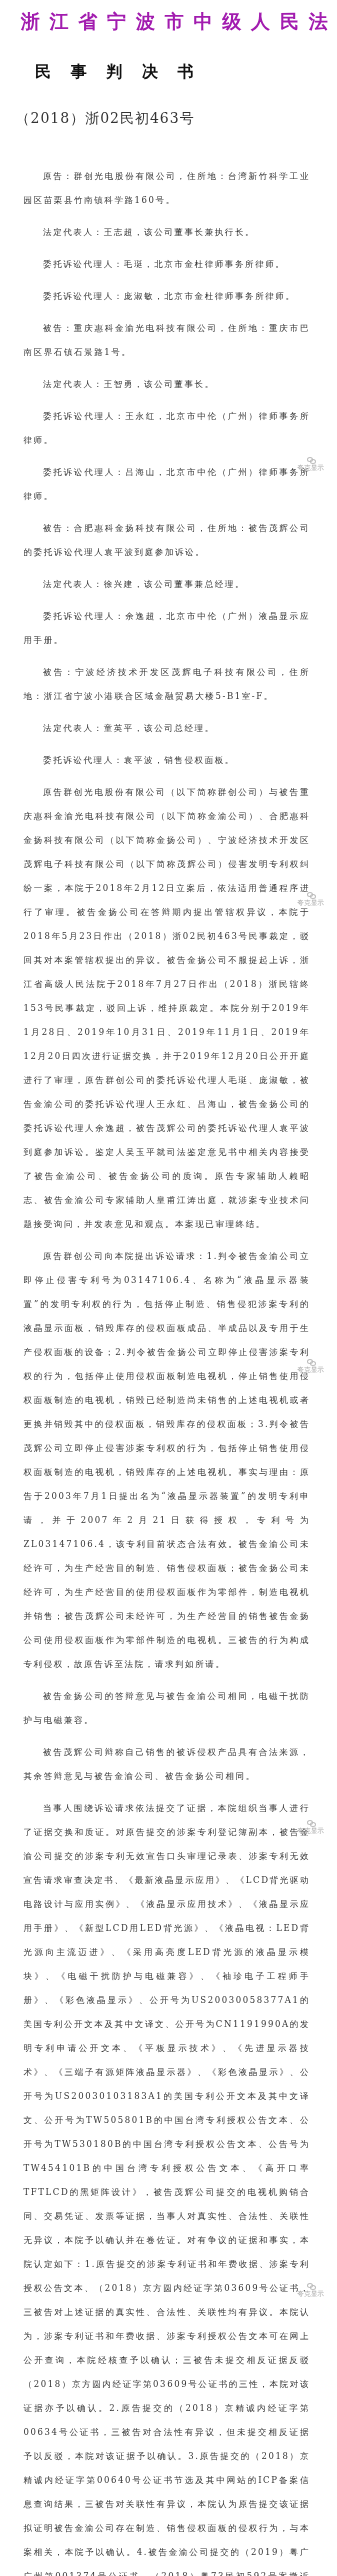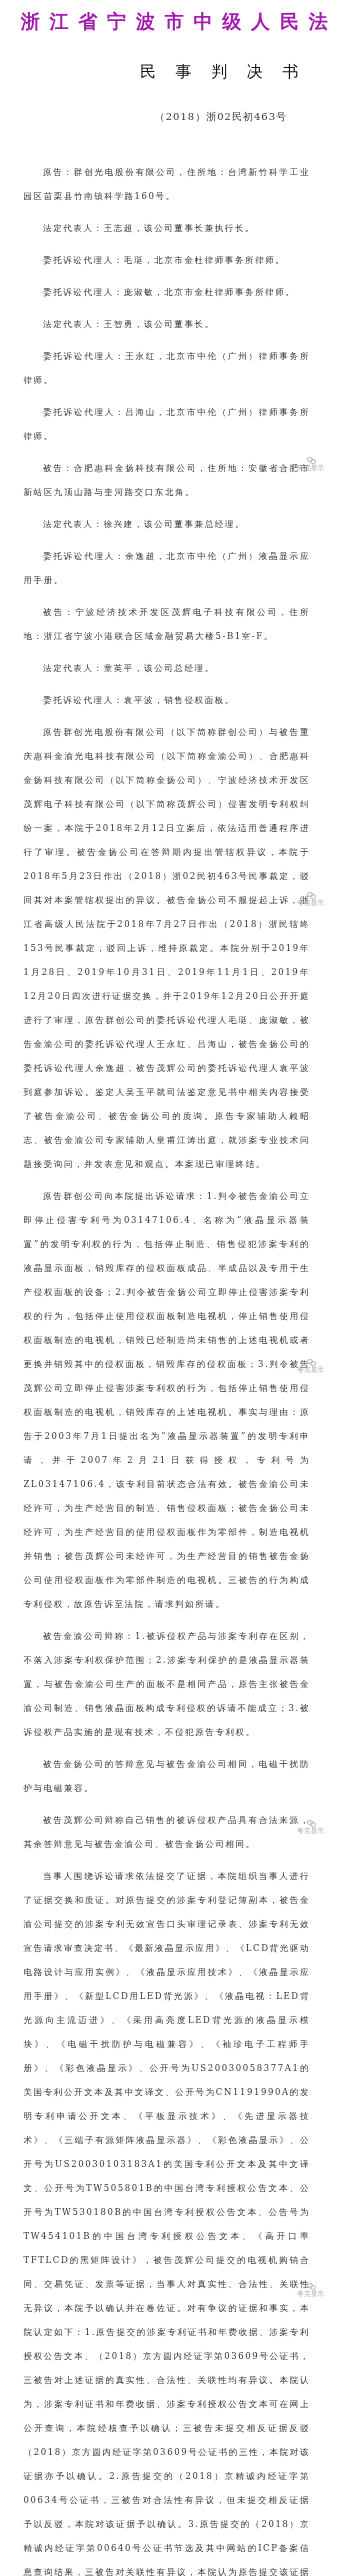--- a/index.html
+++ b/index.html
@@ -11,25 +11,25 @@
     color: #2b2b2b;
   }
   .court-title {
     font-family: "DejaVu Sans", "Liberation Sans", sans-serif;
     font-weight: bold; font-size: 19px; color: #a21caf;
     text-align: center; letter-spacing: 9.8px; margin: 0 0 27px 0; padding-left: 5.2px;
     white-space: nowrap;
   }
   .doc-title {
     font-family: "DejaVu Sans", "Liberation Sans", sans-serif;
-    font-weight: normal; font-size: 16px; color: #111;
-    text-align: right; letter-spacing: 19.6px; margin: 0 0 27px 0; padding-left: 19.6px;
+    font-weight: bold; font-size: 16px; color: #111;
+    text-align: left; letter-spacing: 19.6px; margin: 0 0 27px 0; padding-left: 19.6px;
   }
   .case-no {
-    font-size: 10px; color: #333; text-align: right; letter-spacing: 1px;
+    font-size: 14px; color: #333; text-align: left; letter-spacing: 1px;
     margin: 12px 31px 36px 0;
   }
   p.para {
     font-size: 8.5px; line-height: 24px; letter-spacing: 1.6px;
     margin: 8px; text-indent: 2.3em; text-align: justify; color: #333;
   }
   .watermark {
     position: absolute; right: 13px;
     font-family: Liberation Mono, monospace;
     font-size: 6.7px; color: #9a9a9a; opacity: 0.85; display: flex; align-items: center; gap: 1.5px; flex-direction: column;
@@ -47,35 +47,35 @@
 <div class="page">
   <div class="court-title">浙江省宁波市中级人民法院</div>
   <div class="doc-title">民事判决书</div>
   <div class="case-no">（2018）浙02民初463号</div>
 
   <section>
     <p class="para">原告：群创光电股份有限公司，住所地：台湾新竹科学工业园区苗栗县竹南镇科学路160号。</p>
     <p class="para">法定代表人：王志超，该公司董事长兼执行长。</p>
     <p class="para">委托诉讼代理人：毛珽，北京市金杜律师事务所律师。</p>
     <p class="para">委托诉讼代理人：庞淑敏，北京市金杜律师事务所律师。</p>
+    <p class="para">被告：重庆惠科金渝光电科技有限公司，住所地：重庆市巴南区界石镇石景路1号。</p>
     <p class="para">法定代表人：王智勇，该公司董事长。</p>
     <p class="para">委托诉讼代理人：王永红，北京市中伦（广州）律师事务所律师。</p>
     <p class="para">委托诉讼代理人：吕海山，北京市中伦（广州）律师事务所律师。</p>
-    <p class="para">被告：合肥惠科金扬科技有限公司，住所地：安徽省合肥市新站区九顶山路与奎河路交口东北角。</p>
+    <p class="para">被告：合肥惠科金扬科技有限公司，住所地：被告茂辉公司的委托诉讼代理人袁平波到庭参加诉讼。</p>
     <p class="para">法定代表人：徐兴建，该公司董事兼总经理。</p>
     <p class="para">委托诉讼代理人：余逸超，北京市中伦（广州）液晶显示应用手册。</p>
     <p class="para">被告：宁波经济技术开发区茂辉电子科技有限公司，住所地：浙江省宁波小港联合区域金融贸易大楼5-B1室-F。</p>
     <p class="para">法定代表人：童英平，该公司总经理。</p>
     <p class="para">委托诉讼代理人：袁平波，销售侵权面板。</p>
   </section>
 
   <section>
     <p class="para">原告群创光电股份有限公司（以下简称群创公司）与被告重庆惠科金渝光电科技有限公司（以下简称金渝公司）、合肥惠科金扬科技有限公司（以下简称金扬公司）、宁波经济技术开发区茂辉电子科技有限公司（以下简称茂辉公司）侵害发明专利权纠纷一案，本院于2018年2月12日立案后，依法适用普通程序进行了审理。被告金扬公司在答辩期内提出管辖权异议，本院于2018年5月23日作出（2018）浙02民初463号民事裁定，驳回其对本案管辖权提出的异议。被告金扬公司不服提起上诉，浙江省高级人民法院于2018年7月27日作出（2018）浙民辖终153号民事裁定，驳回上诉，维持原裁定。本院分别于2019年1月28日、2019年10月31日、2019年11月1日、2019年12月20日四次进行证据交换，并于2019年12月20日公开开庭进行了审理，原告群创公司的委托诉讼代理人毛珽、庞淑敏，被告金渝公司的委托诉讼代理人王永红、吕海山，被告金扬公司的委托诉讼代理人余逸超，被告茂辉公司的委托诉讼代理人袁平波到庭参加诉讼。鉴定人吴玉平就司法鉴定意见书中相关内容接受了被告金渝公司、被告金扬公司的质询。原告专家辅助人赖昭志、被告金渝公司专家辅助人皇甫江涛出庭，就涉案专业技术问题接受询问，并发表意见和观点。本案现已审理终结。</p>
     <p class="para">原告群创公司向本院提出诉讼请求：1.判令被告金渝公司立即停止侵害专利号为03147106.4、名称为“液晶显示器装置”的发明专利权的行为，包括停止制造、销售侵犯涉案专利的液晶显示面板，销毁库存的侵权面板成品、半成品以及专用于生产侵权面板的设备；2.判令被告金扬公司立即停止侵害涉案专利权的行为，包括停止使用侵权面板制造电视机，停止销售使用侵权面板制造的电视机，销毁已经制造尚未销售的上述电视机或者更换并销毁其中的侵权面板，销毁库存的侵权面板；3.判令被告茂辉公司立即停止侵害涉案专利权的行为，包括停止销售使用侵权面板制造的电视机，销毁库存的上述电视机。事实与理由：原告于2003年7月1日提出名为“液晶显示器装置”的发明专利申请，并于2007年2月21日获得授权，专利号为ZL03147106.4，该专利目前状态合法有效。被告金渝公司未经许可，为生产经营目的制造、销售侵权面板；被告金扬公司未经许可，为生产经营目的使用侵权面板作为零部件，制造电视机并销售；被告茂辉公司未经许可，为生产经营目的销售被告金扬公司使用侵权面板作为零部件制造的电视机。三被告的行为构成专利侵权，故原告诉至法院，请求判如所请。</p>
-    <p class="para">被告金渝公司辩称：1.被诉侵权产品与涉案专利存在区别，不落入涉案专利权保护范围；2.涉案专利保护的是液晶显示器装置，与被告金渝公司生产的面板不是相同产品，原告主张被告金渝公司制造、销售液晶面板构成专利侵权的诉请不能成立；3.被诉侵权产品实施的是现有技术，不侵犯原告专利权。</p>
     <p class="para">被告金扬公司的答辩意见与被告金渝公司相同，电磁干扰防护与电磁兼容。</p>
     <p class="para">被告茂辉公司辩称自己销售的被诉侵权产品具有合法来源，其余答辩意见与被告金渝公司、被告金扬公司相同。</p>
     <p class="para">当事人围绕诉讼请求依法提交了证据，本院组织当事人进行了证据交换和质证。对原告提交的涉案专利登记簿副本，被告金渝公司提交的涉案专利无效宣告口头审理记录表、涉案专利无效宣告请求审查决定书、《最新液晶显示应用》、《LCD背光驱动电路设计与应用实例》、《液晶显示应用技术》、《液晶显示应用手册》、《新型LCD用LED背光源》、《液晶电视：LED背光源向主流迈进》、《采用高亮度LED背光源的液晶显示模块》、《电磁干扰防护与电磁兼容》、《袖珍电子工程师手册》、《彩色液晶显示》、公开号为US20030058377A1的美国专利公开文本及其中文译文、公开号为CN1191990A的发明专利申请公开文本、《平板显示技术》、《先进显示器技术》、《三端子有源矩阵液晶显示器》、《彩色液晶显示》、公开号为US20030103183A1的美国专利公开文本及其中文译文、公开号为TW505801B的中国台湾专利授权公告文本、公开号为TW530180B的中国台湾专利授权公告文本、公告号为TW454101B的中国台湾专利授权公告文本、《高开口率TFTLCD的黑矩阵设计》，被告茂辉公司提交的电视机购销合同、交易凭证、发票等证据，当事人对真实性、合法性、关联性无异议，本院予以确认并在卷佐证。对有争议的证据和事实，本院认定如下：1.原告提交的涉案专利证书和年费收据、涉案专利授权公告文本、（2018）京方圆内经证字第03609号公证书，三被告对上述证据的真实性、合法性、关联性均有异议。本院认为，涉案专利证书和年费收据、涉案专利授权公告文本可在网上公开查询，本院经核查予以确认；三被告未提交相反证据反驳（2018）京方圆内经证字第03609号公证书的三性，本院对该证据亦予以确认。2.原告提交的（2018）京精诚内经证字第00634号公证书，三被告对合法性有异议，但未提交相反证据予以反驳，本院对该证据予以确认。3.原告提交的（2018）京精诚内经证字第00640号公证书节选及其中网站的ICP备案信息查询结果，三被告对关联性有异议，本院认为原告提交该证据拟证明被告金渝公司存在制造、销售侵权面板的侵权行为，与本案相关，本院予以确认。4.被告金渝公司提交的（2019）粤广广州第001374号公证书、（2018）粤73民初592号案撤诉裁定书及该案专利无效宣告决定书、（2018）粤73民初594号案撤诉裁定书及该案专利无效宣告决定书、（2018）粤73民初595号案撤诉裁定书及该案专利无效宣告决定书、（2018）粤73民初596号案撤诉裁定书及该案专利无效宣告决定书、（2018）粤73民初597号案撤诉裁定书及该案专利无效宣告决定书、（2018）浙02民初464号案撤诉裁定书及该案专利无效宣告决定书、（2018）浙02民初465号案撤诉裁定书及该案专利无效宣告决定书、（2018）浙02民初466号案撤诉裁定书及该案专利无效宣告决定书、（2018）浙02民初467号案撤诉裁定书及该案专利无效宣告决定书、（2018）浙02民初468号案所涉专利无效宣告决定书、（2018）浙02民初470号案撤诉裁定书及该案专利无效宣告决定书、（2018）浙02民初471号案撤诉裁定书及该案专利无效宣告决定书、（2018）粤73民初591号案撤诉裁定书、（2018）粤73民初593号案撤诉裁定书、（2018）粤73民初598号案撤诉裁定书、（2018）浙02民初468号案撤诉裁定书，原告对上述证据的关联性有异议，本院认为上述证据与本案侵权认定及涉案专利均无关联，本院不予确认。5.被告金渝公司提交的《液晶彩显修理》、《TFTLCD面板设计与构装技术》、《TFTLCD面板的驱动与设计》，原告认为上述证据的公开日期在涉案专利申请日之后，不能作为现有技术抗辩的文献材料，本院认为上述证据公开时间晚于涉案专利申请日，非涉案专利使用的公知常识，故对上述证据不予确认。6.国家工业信息安全发展研究中心司法鉴定所出具的国工信安司鉴所[2019]知鉴字第27号司法鉴定意见书，被告金渝公司认为该鉴定报告与被诉侵权技术方案不符，但未提交充分证据予以推翻，故本院对该证据真实性予以确认。</p>
   </section>
 </div>
 
 <div class="watermark" style="top:456px">
   <span class="wm-icon"></span>
   <span>夸克显示</span>
 </div>

